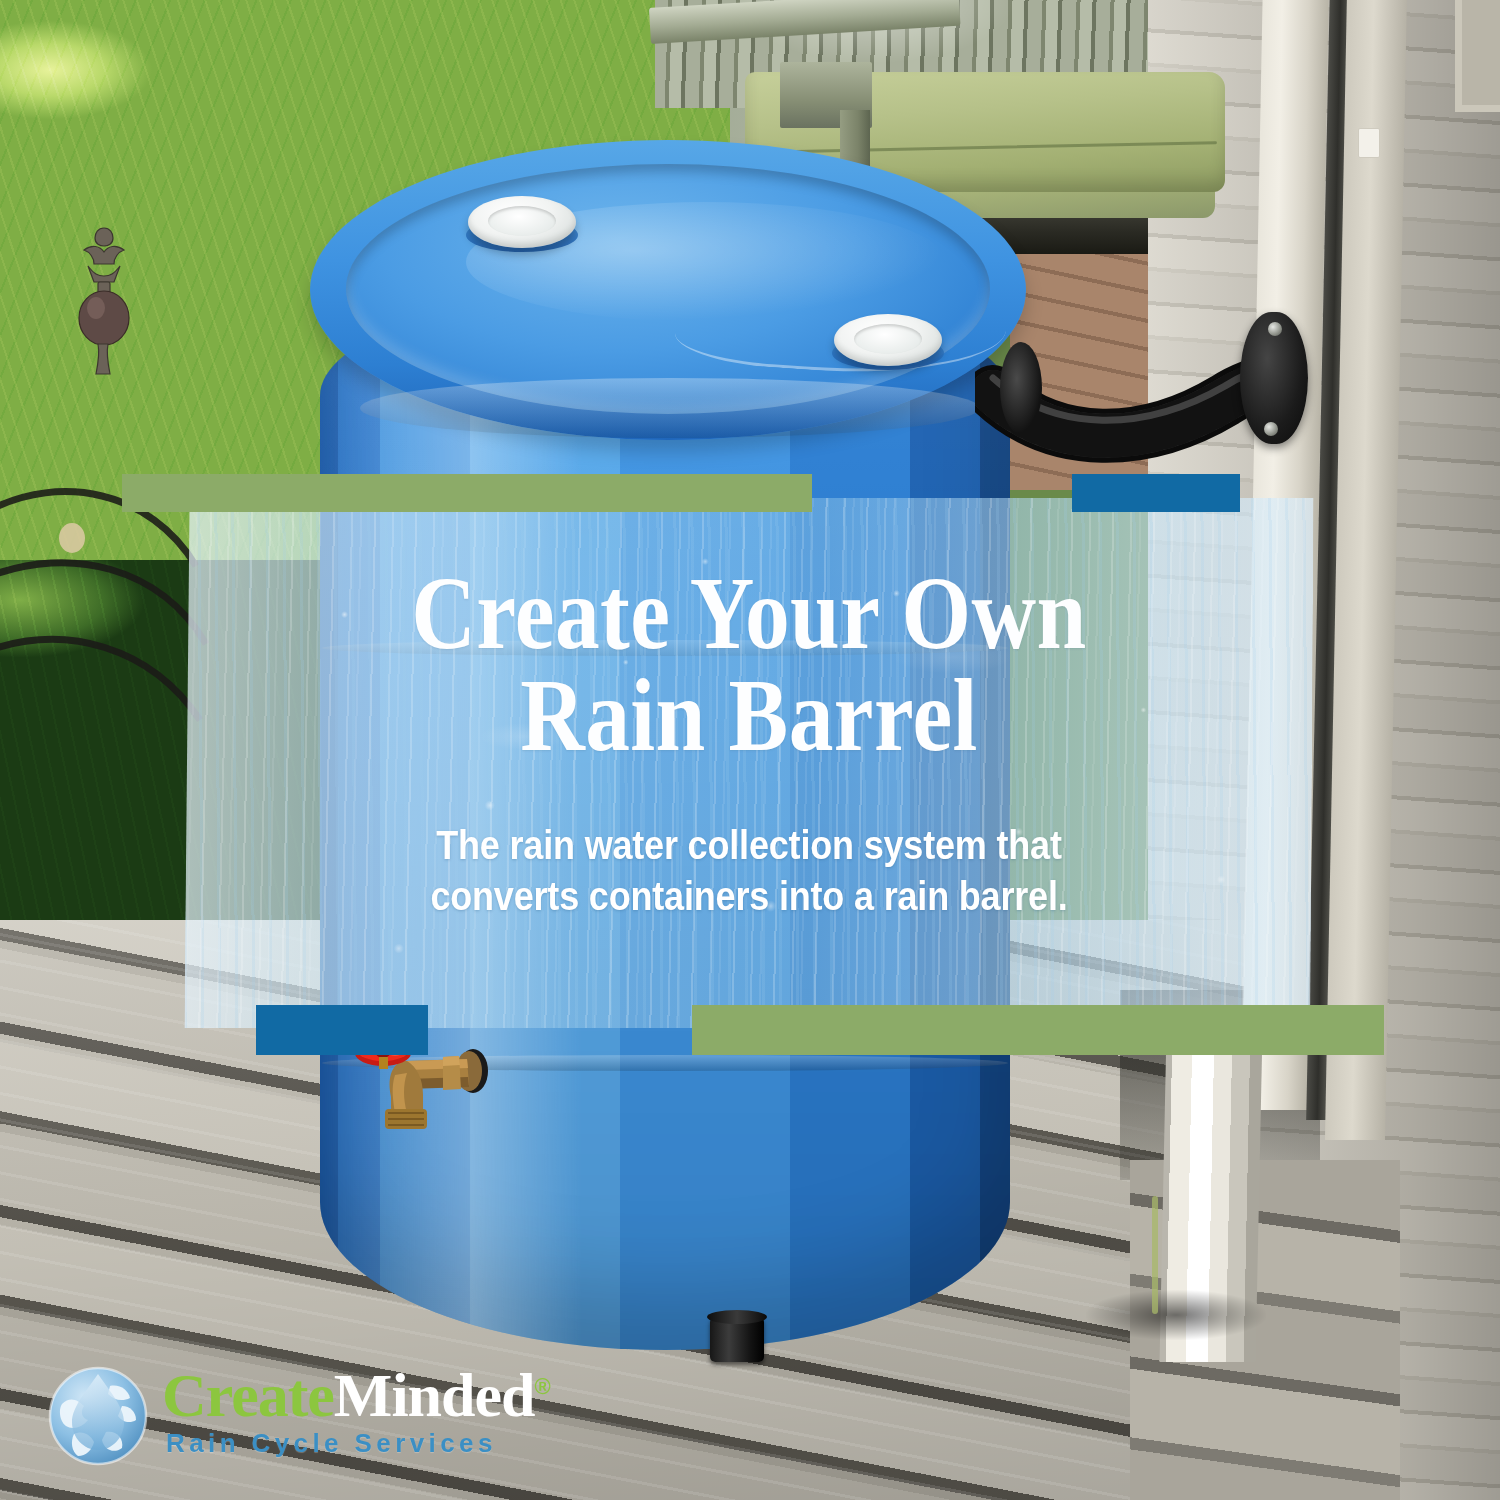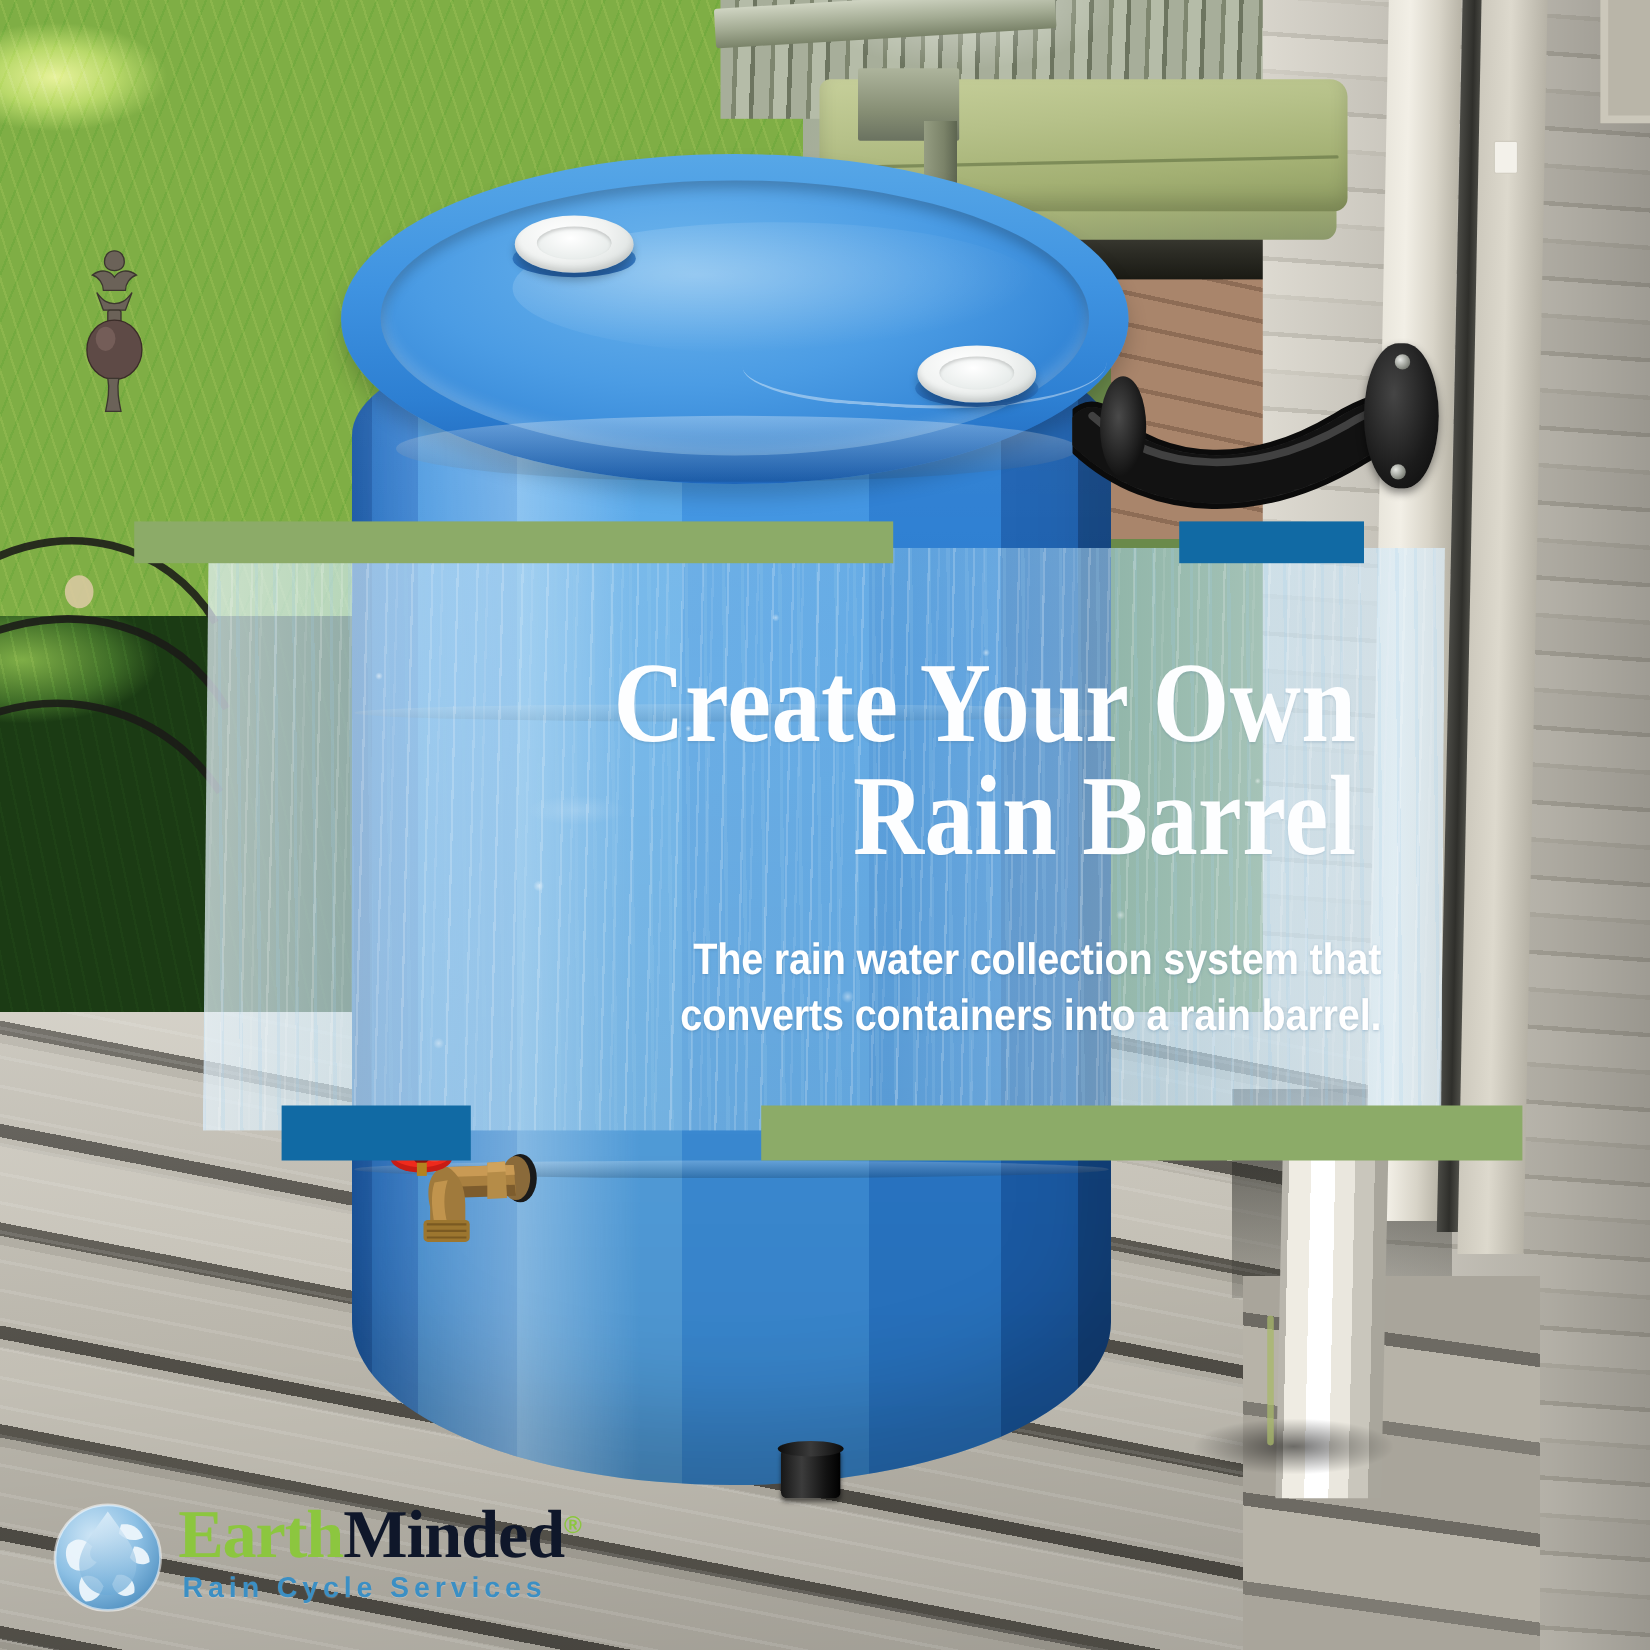--- a/index.html
+++ b/index.html
@@ -392,22 +392,22 @@
       radial-gradient(circle 4px at 85% 40%, rgba(255,255,255,.52), rgba(255,255,255,0) 70%),
       radial-gradient(circle 7px at 19% 85%, rgba(255,255,255,.40), rgba(255,255,255,0) 72%),
       radial-gradient(circle 5px at 46% 12%, rgba(255,255,255,.48), rgba(255,255,255,0) 70%),
       radial-gradient(circle 6px at 92% 72%, rgba(255,255,255,.40), rgba(255,255,255,0) 72%),
       radial-gradient(ellipse 60px 18px at 30% 45%, rgba(255,255,255,.16), rgba(255,255,255,0) 75%),
       radial-gradient(ellipse 80px 22px at 68% 30%, rgba(255,255,255,.14), rgba(255,255,255,0) 75%);
   }
 
   
   .text-block {
-    position: absolute; left: 186px; top: 547px; width: 1126px; height: 470px;
-    z-index: 45; text-align: right; pointer-events: auto;
+    position: absolute; left: 186px; top: 520px; width: 1126px; height: 470px;
+    z-index: 45; text-align: center; pointer-events: auto;
   }
   .headline {
     font-family: "Liberation Serif", "DejaVu Serif", serif;
     font-weight: 700;
     font-size: 104px;
     line-height: 0.98;
     letter-spacing: 0.5px;
     color: #fdfeff;
     transform: scaleX(0.86);
     transform-origin: center top;
@@ -433,21 +433,21 @@
   .logo { position: absolute; left: 44px; top: 1358px; width: 430px; height: 118px; z-index: 50; }
   .logo-globe { position: absolute; left: 0; top: 2px; width: 108px; height: 108px; }
   .logo-text { position: absolute; left: 118px; top: 6px; width: 320px; height: 106px; }
   .logo-wordmark {
     position: absolute; left: 0; top: 0;
     font-family: "Liberation Serif", "DejaVu Serif", serif;
     font-weight: 700; font-size: 62px; line-height: 1;
     letter-spacing: -1px; white-space: nowrap;
   }
   .lw-earth { color: #8cc63f; }
-  .lw-minded { color: #0f172a; }
+  .lw-minded { color: #ffffff; }
   .lw-reg {
     font-size: 22px; vertical-align: super; color: #8cc63f;
     font-family: "Liberation Sans", sans-serif;
   }
   .logo-tagline {
     position: absolute; left: 4px; top: 64px;
     font-family: "Liberation Sans", "DejaVu Sans", sans-serif;
     font-weight: 700; font-size: 26px; letter-spacing: 4.4px;
     color: #3b8fc4; white-space: nowrap;
     text-shadow: 0 1px 1px rgba(255,255,255,.25);
@@ -624,18 +624,18 @@
         <path d="M30 74 c8 -4 16 0 20 8 c-2 8 -8 14 -16 14 c-6 -4 -8 -14 -4 -22 z"></path>
         <path d="M66 26 c10 -2 18 4 20 12 c-8 4 -16 2 -22 -4 z"></path>
         <path d="M78 46 c8 0 14 6 14 14 c-6 4 -14 2 -18 -4 z"></path>
         <path d="M62 72 c10 -2 18 6 16 16 c-8 6 -18 2 -20 -8 z"></path>
       </g>
 
       <path d="M54 14 C68 34 80 48 80 62 C80 78 68 90 54 90 C40 90 28 78 28 62 C28 48 40 34 54 14 Z" fill="url(#gdrop)" opacity=".72"></path>
       <circle cx="54" cy="56" r="48" fill="none" stroke="#ffffff" stroke-width="2.5" opacity=".55"></circle>
     </svg>
     <div class="logo-text">
-      <div class="logo-wordmark"><span class="lw-earth">Earth</span><span class="lw-minded">Minded</span><span class="lw-reg">®</span></div>
+      <div class="logo-wordmark"><span class="lw-earth">Create</span><span class="lw-minded">Minded</span><span class="lw-reg">®</span></div>
       <div class="logo-tagline">Rain Cycle Services</div>
     </div>
   </div>
 
 </div>
 
 </body></html>

